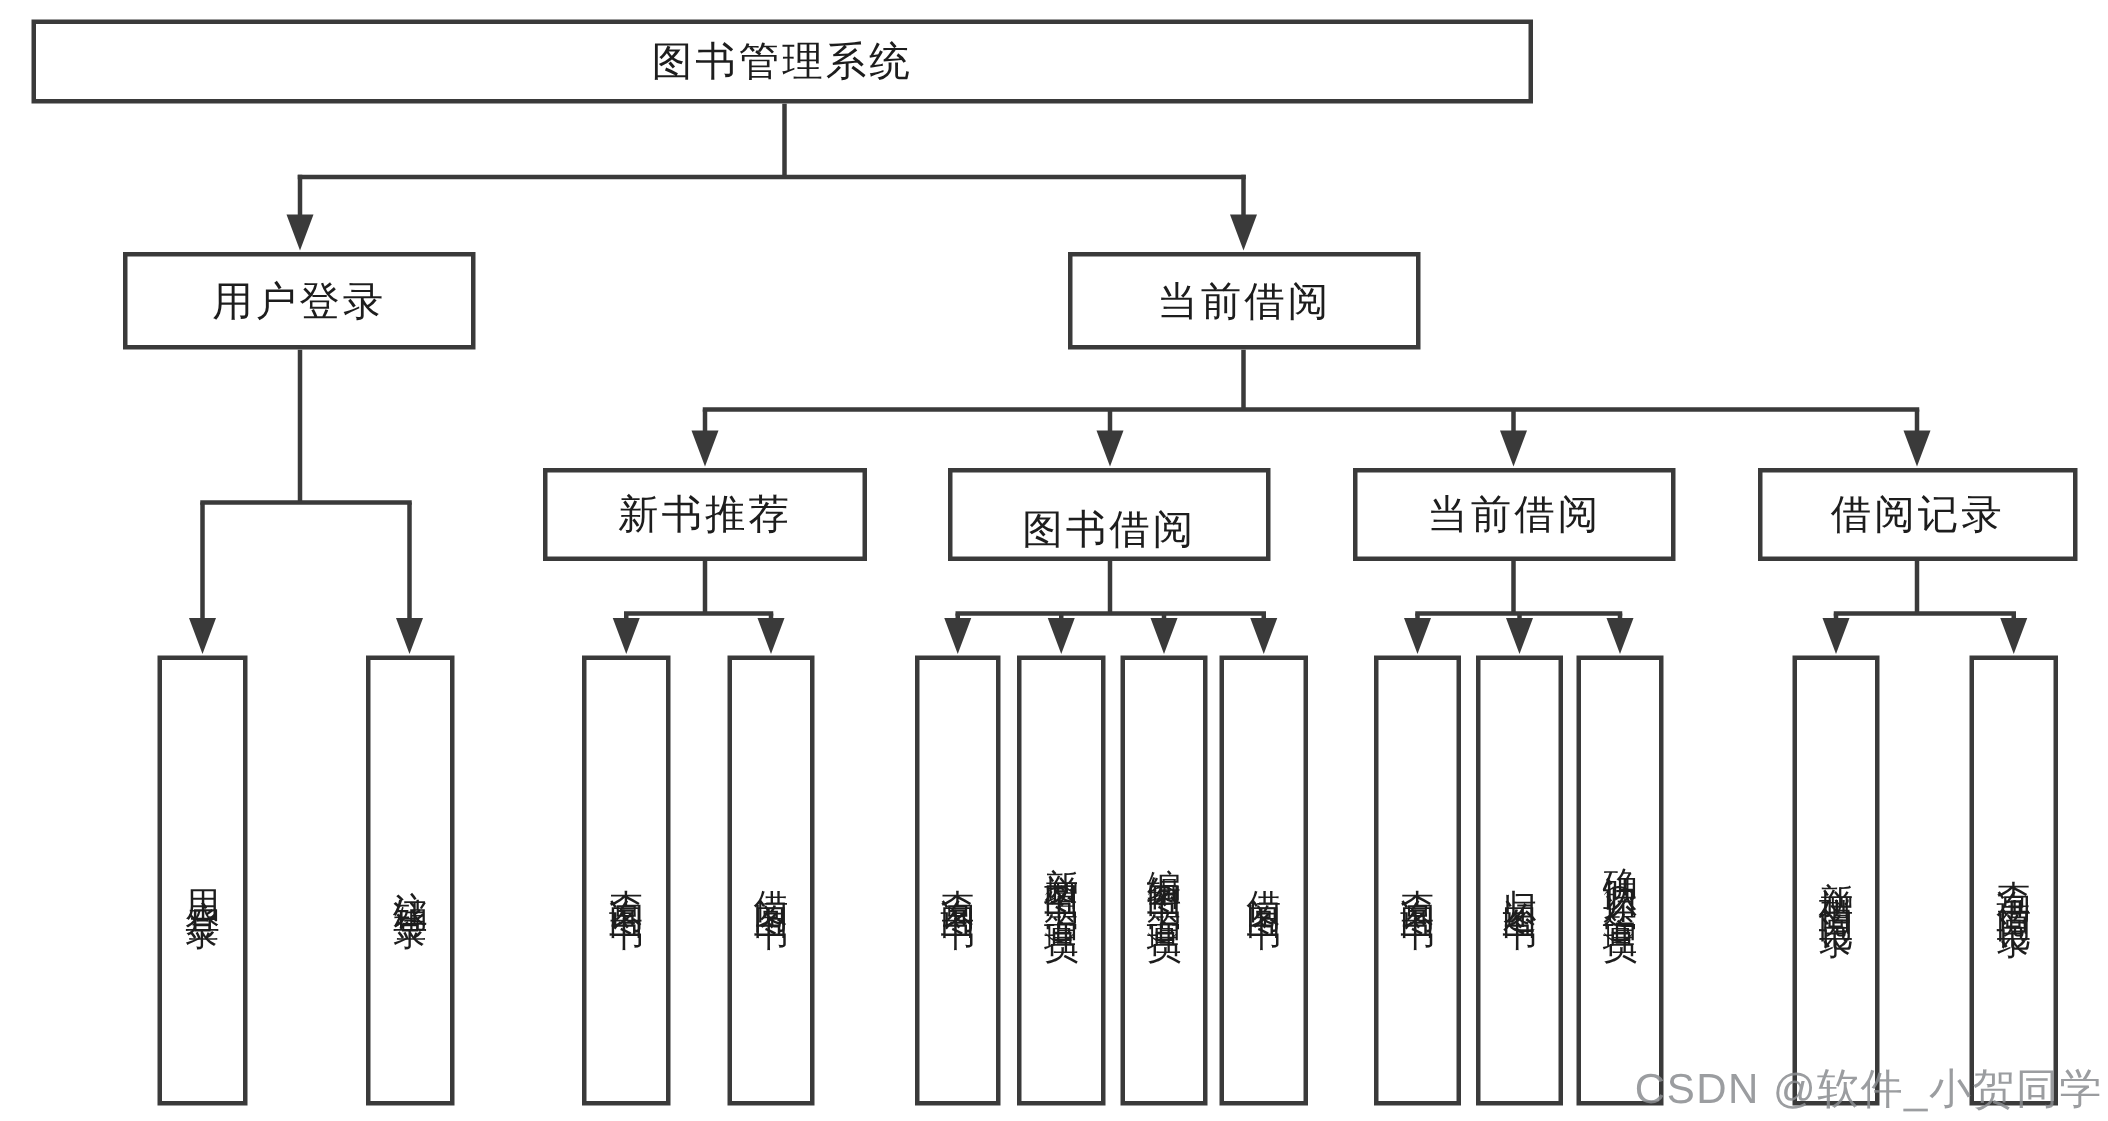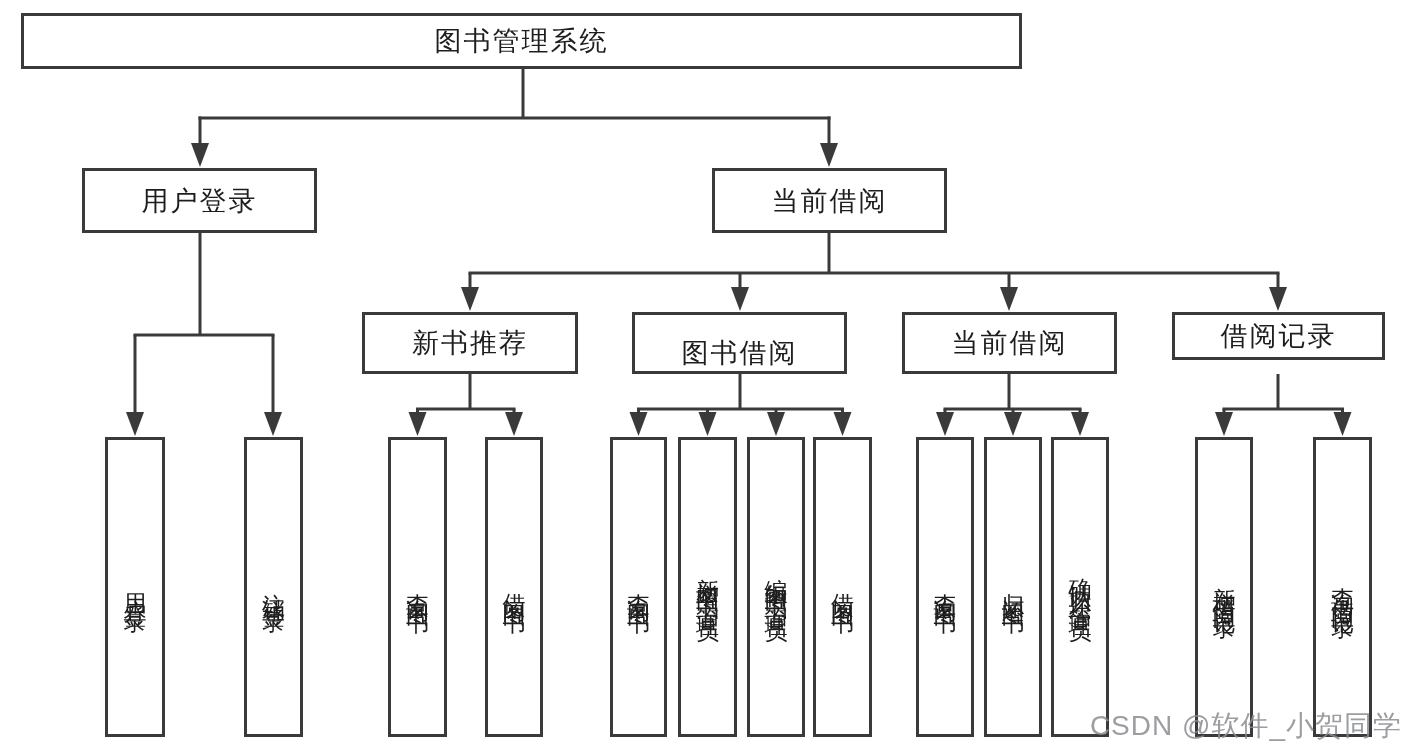--- a/index.html
+++ b/index.html
@@ -148,21 +148,21 @@
 
   <div class="node hbox" style="left:362px; top:312px; width:216px; height:62px;">
     <span>新书推荐</span>
   </div>
   <div class="node hbox" style="left:632px; top:312px; width:215px; height:62px;align-items:flex-end;">
     <span>图书借阅</span>
   </div>
   <div class="node hbox" style="left:902px; top:312px; width:215px; height:62px;">
     <span>当前借阅</span>
   </div>
-  <div class="node hbox" style="left:1172px; top:312px; width:213px; height:48px;">
+  <div class="node hbox" style="left:1172px; top:312px; width:213px; height:62px;">
     <span>借阅记录</span>
   </div>
 
   <div class="node vbox" style="left:105px; width:60px;">
     <span class="vtext">用户登录</span>
   </div>
   <div class="node vbox" style="left:244px; width:59px;">
     <span class="vtext">注销登录</span>
   </div>
 

